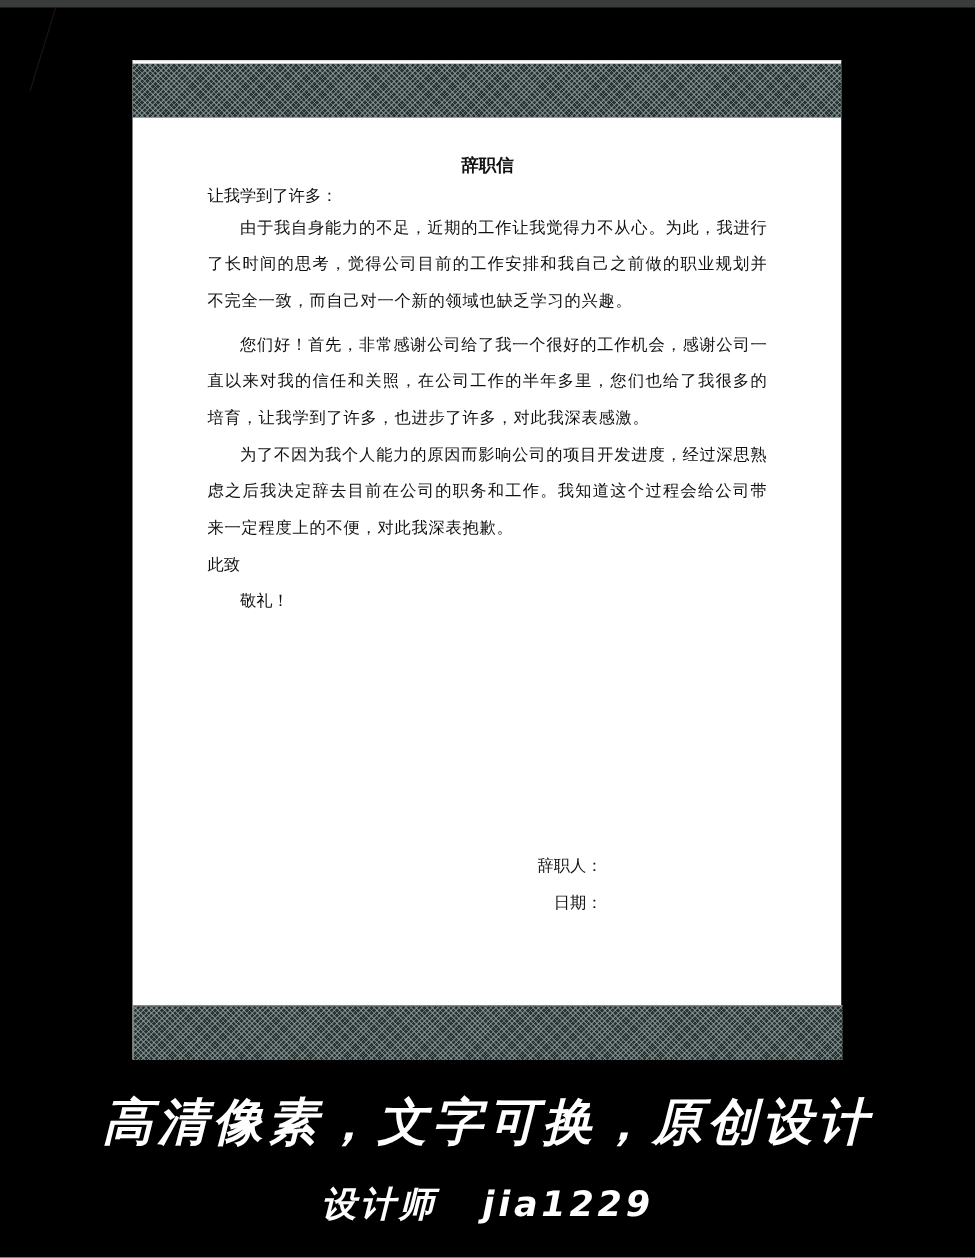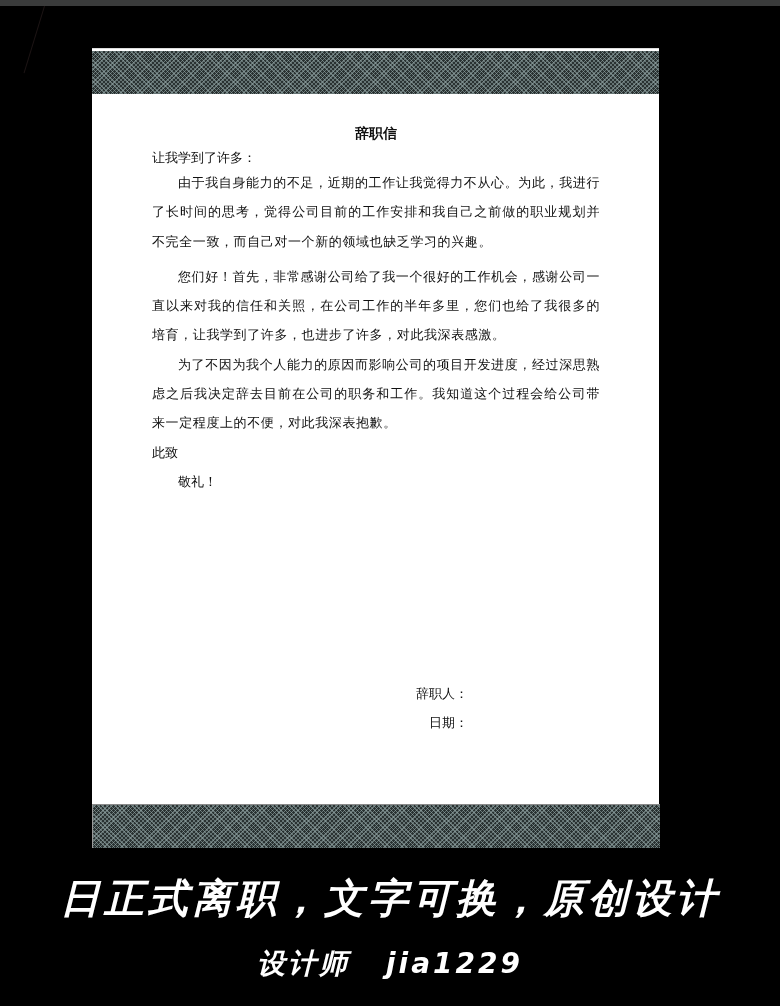--- a/index.html
+++ b/index.html
@@ -23,21 +23,21 @@
     .diag-line {
       position: absolute;
       left: 0; top: 6px;
       width: 1px; height: 70px;
       background: #1c1414;
       transform-origin: top left;
       transform: translateX(44px) rotate(17deg);
     }
     .page {
       position: absolute;
-      left: 92px;
+      left: 106px;
       top: 48px;
       width: 567px;
       height: 798px;
       background: #ffffff;
       border-top: 1px solid #dcdcdc;
     }
     .band {
       position: absolute;
       left: 0;
       width: 567px;
@@ -149,16 +149,16 @@
   </div>
 
   <div class="sign">
     <div class="row-name">辞职人：</div>
     <div class="row-date">日期：</div>
   </div>
 
   <div class="band band-bottom"></div>
 </div>
 
-<div class="promo promo-1">日正式离职，文字可换，原创设计</div>
+<div class="promo promo-1">高清像素，文字可换，原创设计</div>
 <div class="promo promo-2">
   <span>设计师</span><span class="gap"></span><span>jia1229</span>
 </div>
 
 </body></html>

